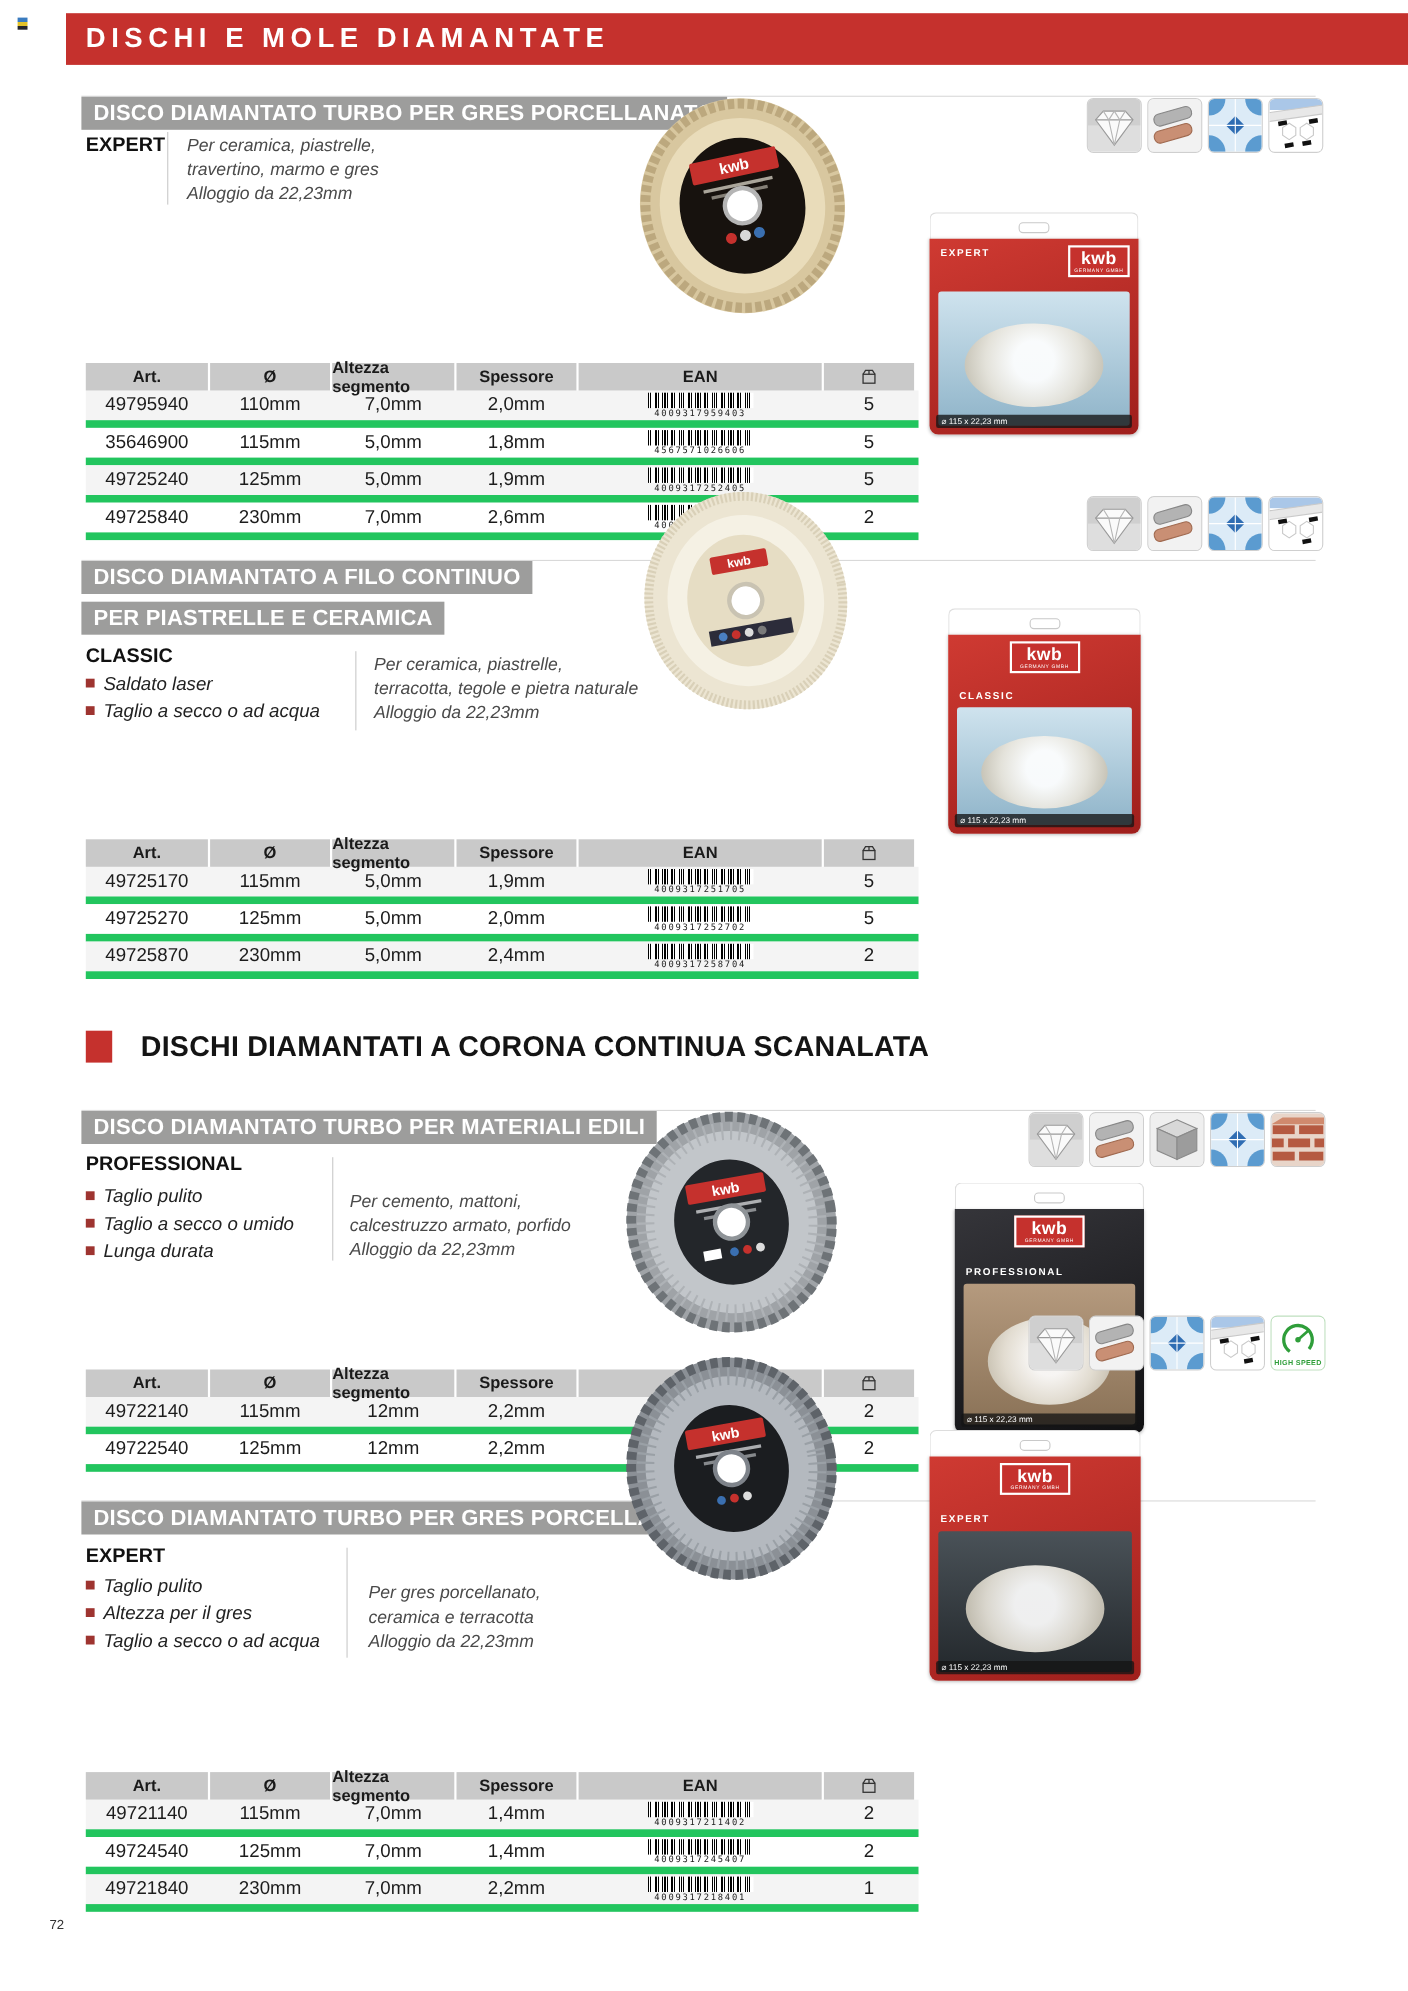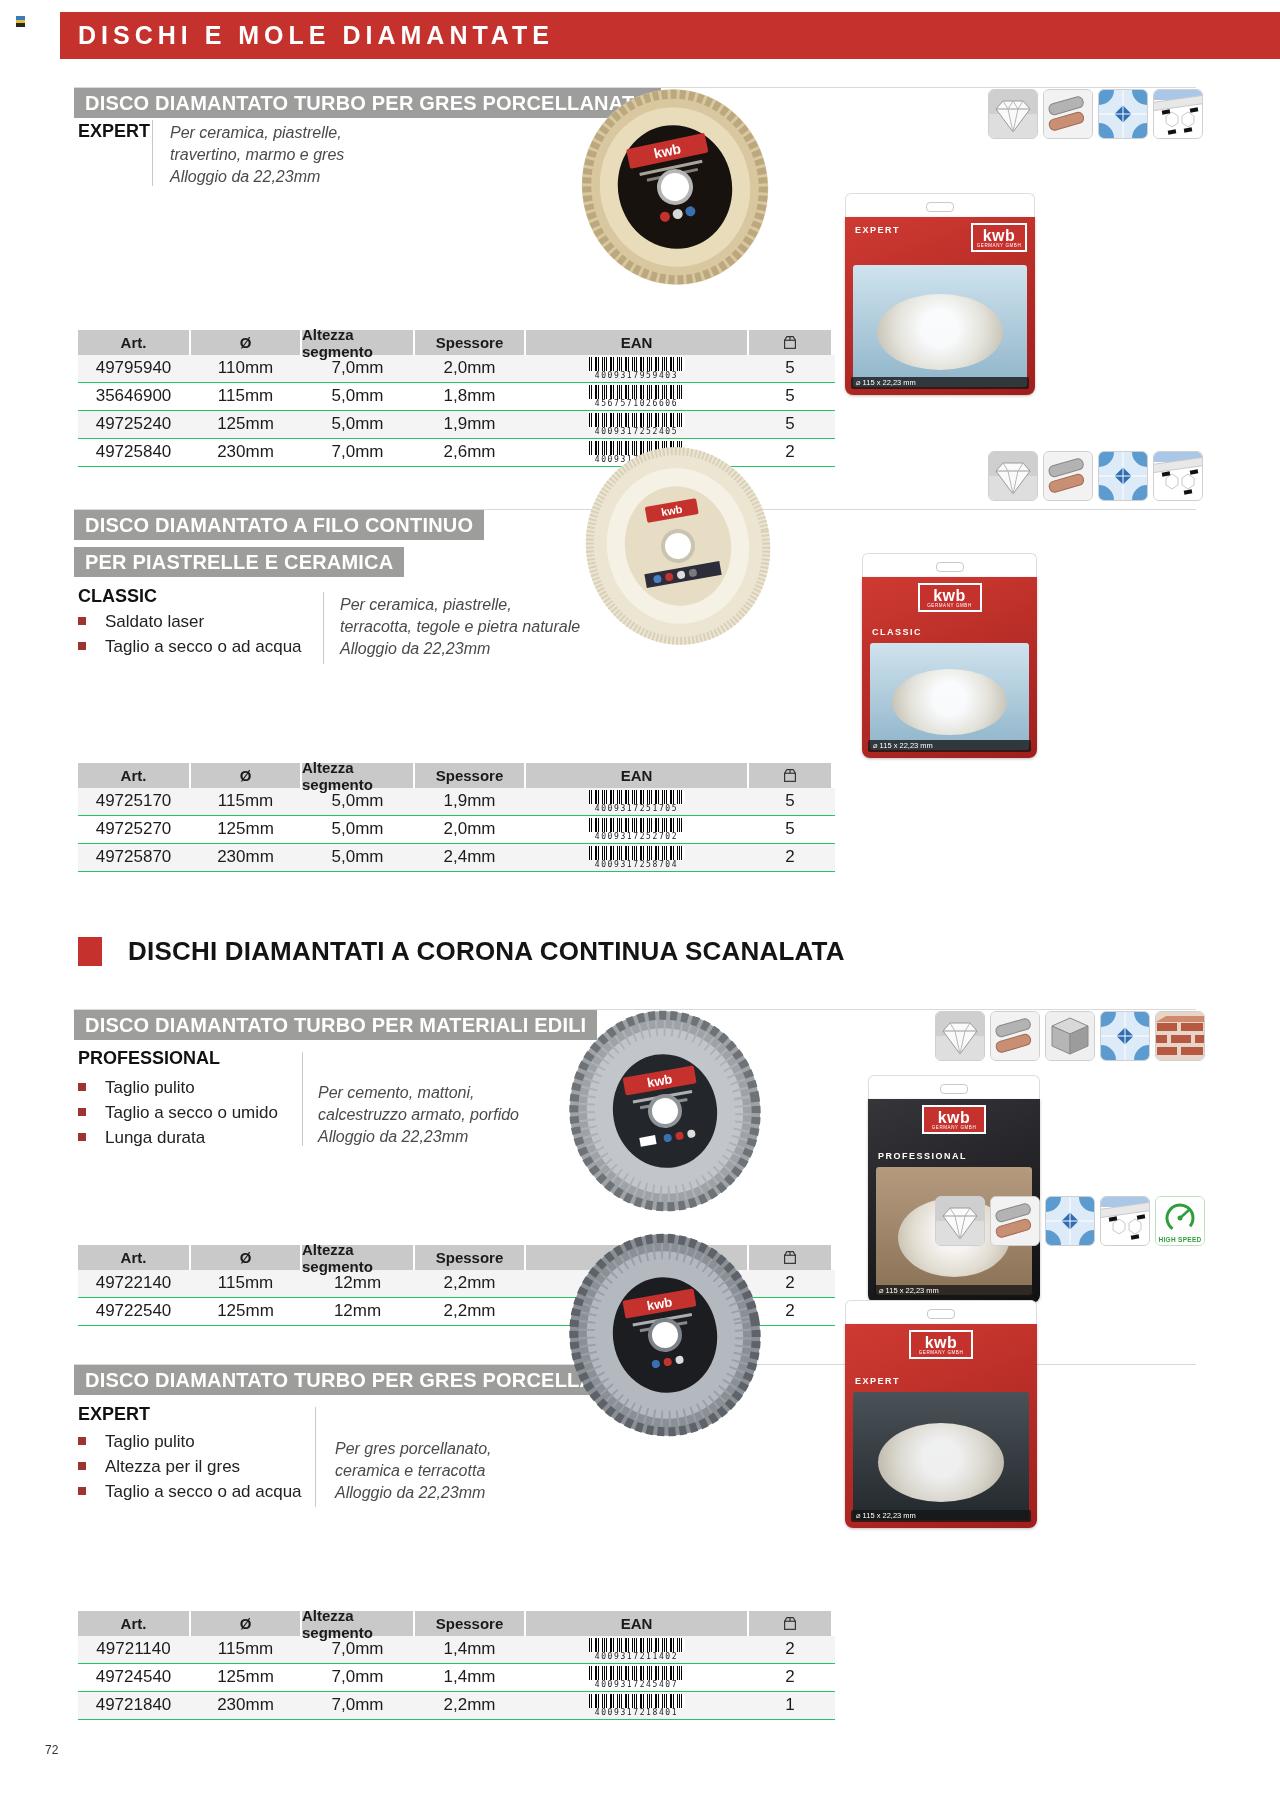--- a/index.html
+++ b/index.html
@@ -15,34 +15,34 @@
 
   .hairline{position:absolute;left:74px;width:1122px;height:1px;background:#d9d9d9;}
 
   .gbar{position:absolute;background:#9d9d9c;color:#fff;font-weight:700;font-size:20px;
     line-height:30px;height:30px;padding:0 11px;white-space:nowrap;letter-spacing:.2px;}
 
   .grade{position:absolute;font-size:18px;font-weight:800;color:#111;}
   .vdiv{position:absolute;width:1px;background:#c9c9c9;}
   .desc{position:absolute;font-style:italic;font-size:16px;line-height:22px;color:#4a4a4a;}
   .bullets{position:absolute;list-style:none;margin:0;padding:0;}
-  .bullets li{position:relative;font-size:17px;color:#222;padding-left:27px;margin-bottom:5px;}
+  .bullets li{position:relative;font-size:17px;color:#222;padding-left:16px;margin-bottom:5px;font-style:italic;}
   .bullets li::before{content:"";position:absolute;left:0;top:5px;width:8px;height:8px;background:#9e3430;}
 
   .bighead{position:absolute;left:78px;top:936px;display:flex;align-items:center;gap:26px;}
   .bighead .sq{width:24px;height:29px;background:#c5312d;}
   .bighead .txt{font-size:26px;font-weight:800;color:#141414;letter-spacing:.2px;}
 
   
   .table{position:absolute;left:78px;width:757px;}
   .tr,.thead{display:grid;grid-template-columns:111px 109px 111px 109px 221px 82px;column-gap:2px;}
   .th{background:#c9c9c9;font-weight:700;font-size:15px;height:25px;
       display:flex;align-items:center;justify-content:center;color:#1a1a1a;}
   .td{height:25px;display:flex;align-items:center;justify-content:center;font-size:17px;}
-  .tr{border-bottom:1px solid #22c55e;}
+  .tr{border-bottom:7px solid #22c55e;}
   .tr:nth-child(odd){background:#fff;}
   .tr:nth-child(even){background:#f4f4f4;}
   .ean-cell{flex-direction:column;justify-content:flex-start;padding-top:2px;text-align:right;}
   .barcode{width:96px;height:14px;
     background:repeating-linear-gradient(90deg,#000 0 1px,#fff 1px 2px,#000 2px 3px,#fff 3px 6px,
       #000 6px 8px,#fff 8px 9px,#000 9px 10px,#fff 10px 13px,#000 13px 14px,#fff 14px 15px);}
   .bdigits{font-family:"DejaVu Sans Mono",monospace;font-size:8px;letter-spacing:1.6px;
     line-height:8px;color:#222;margin-top:1px;}
 
   

